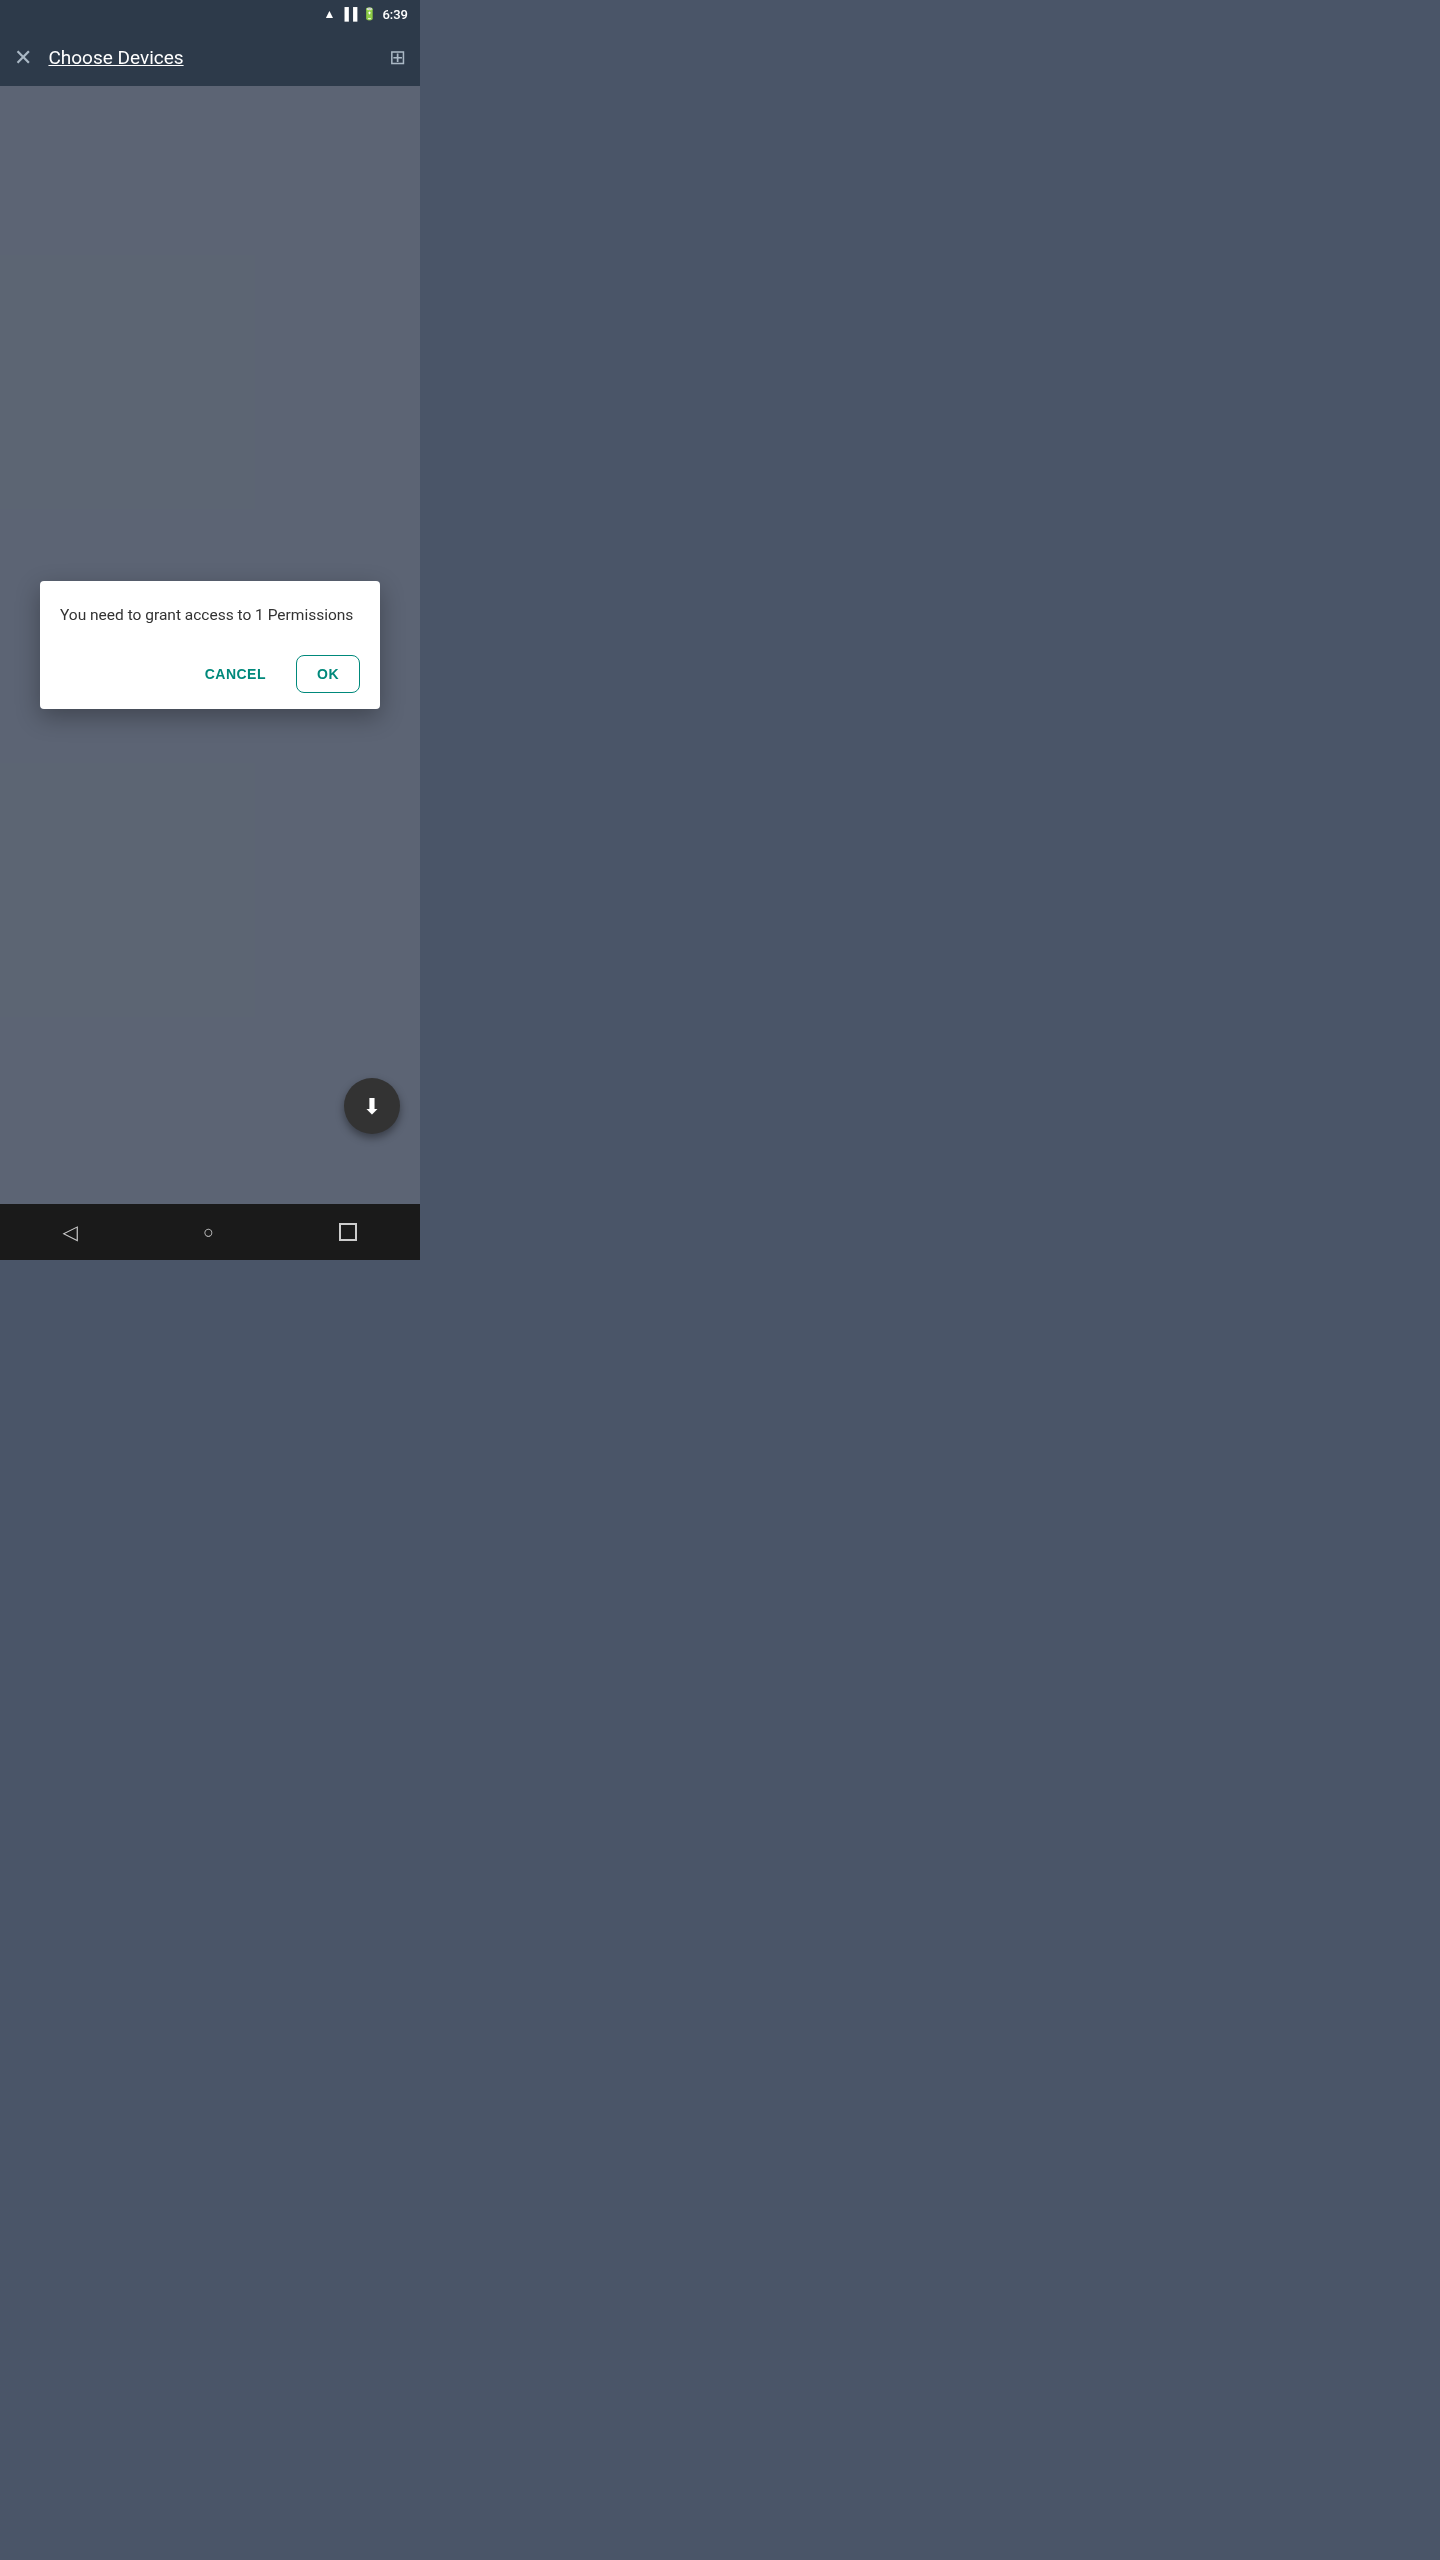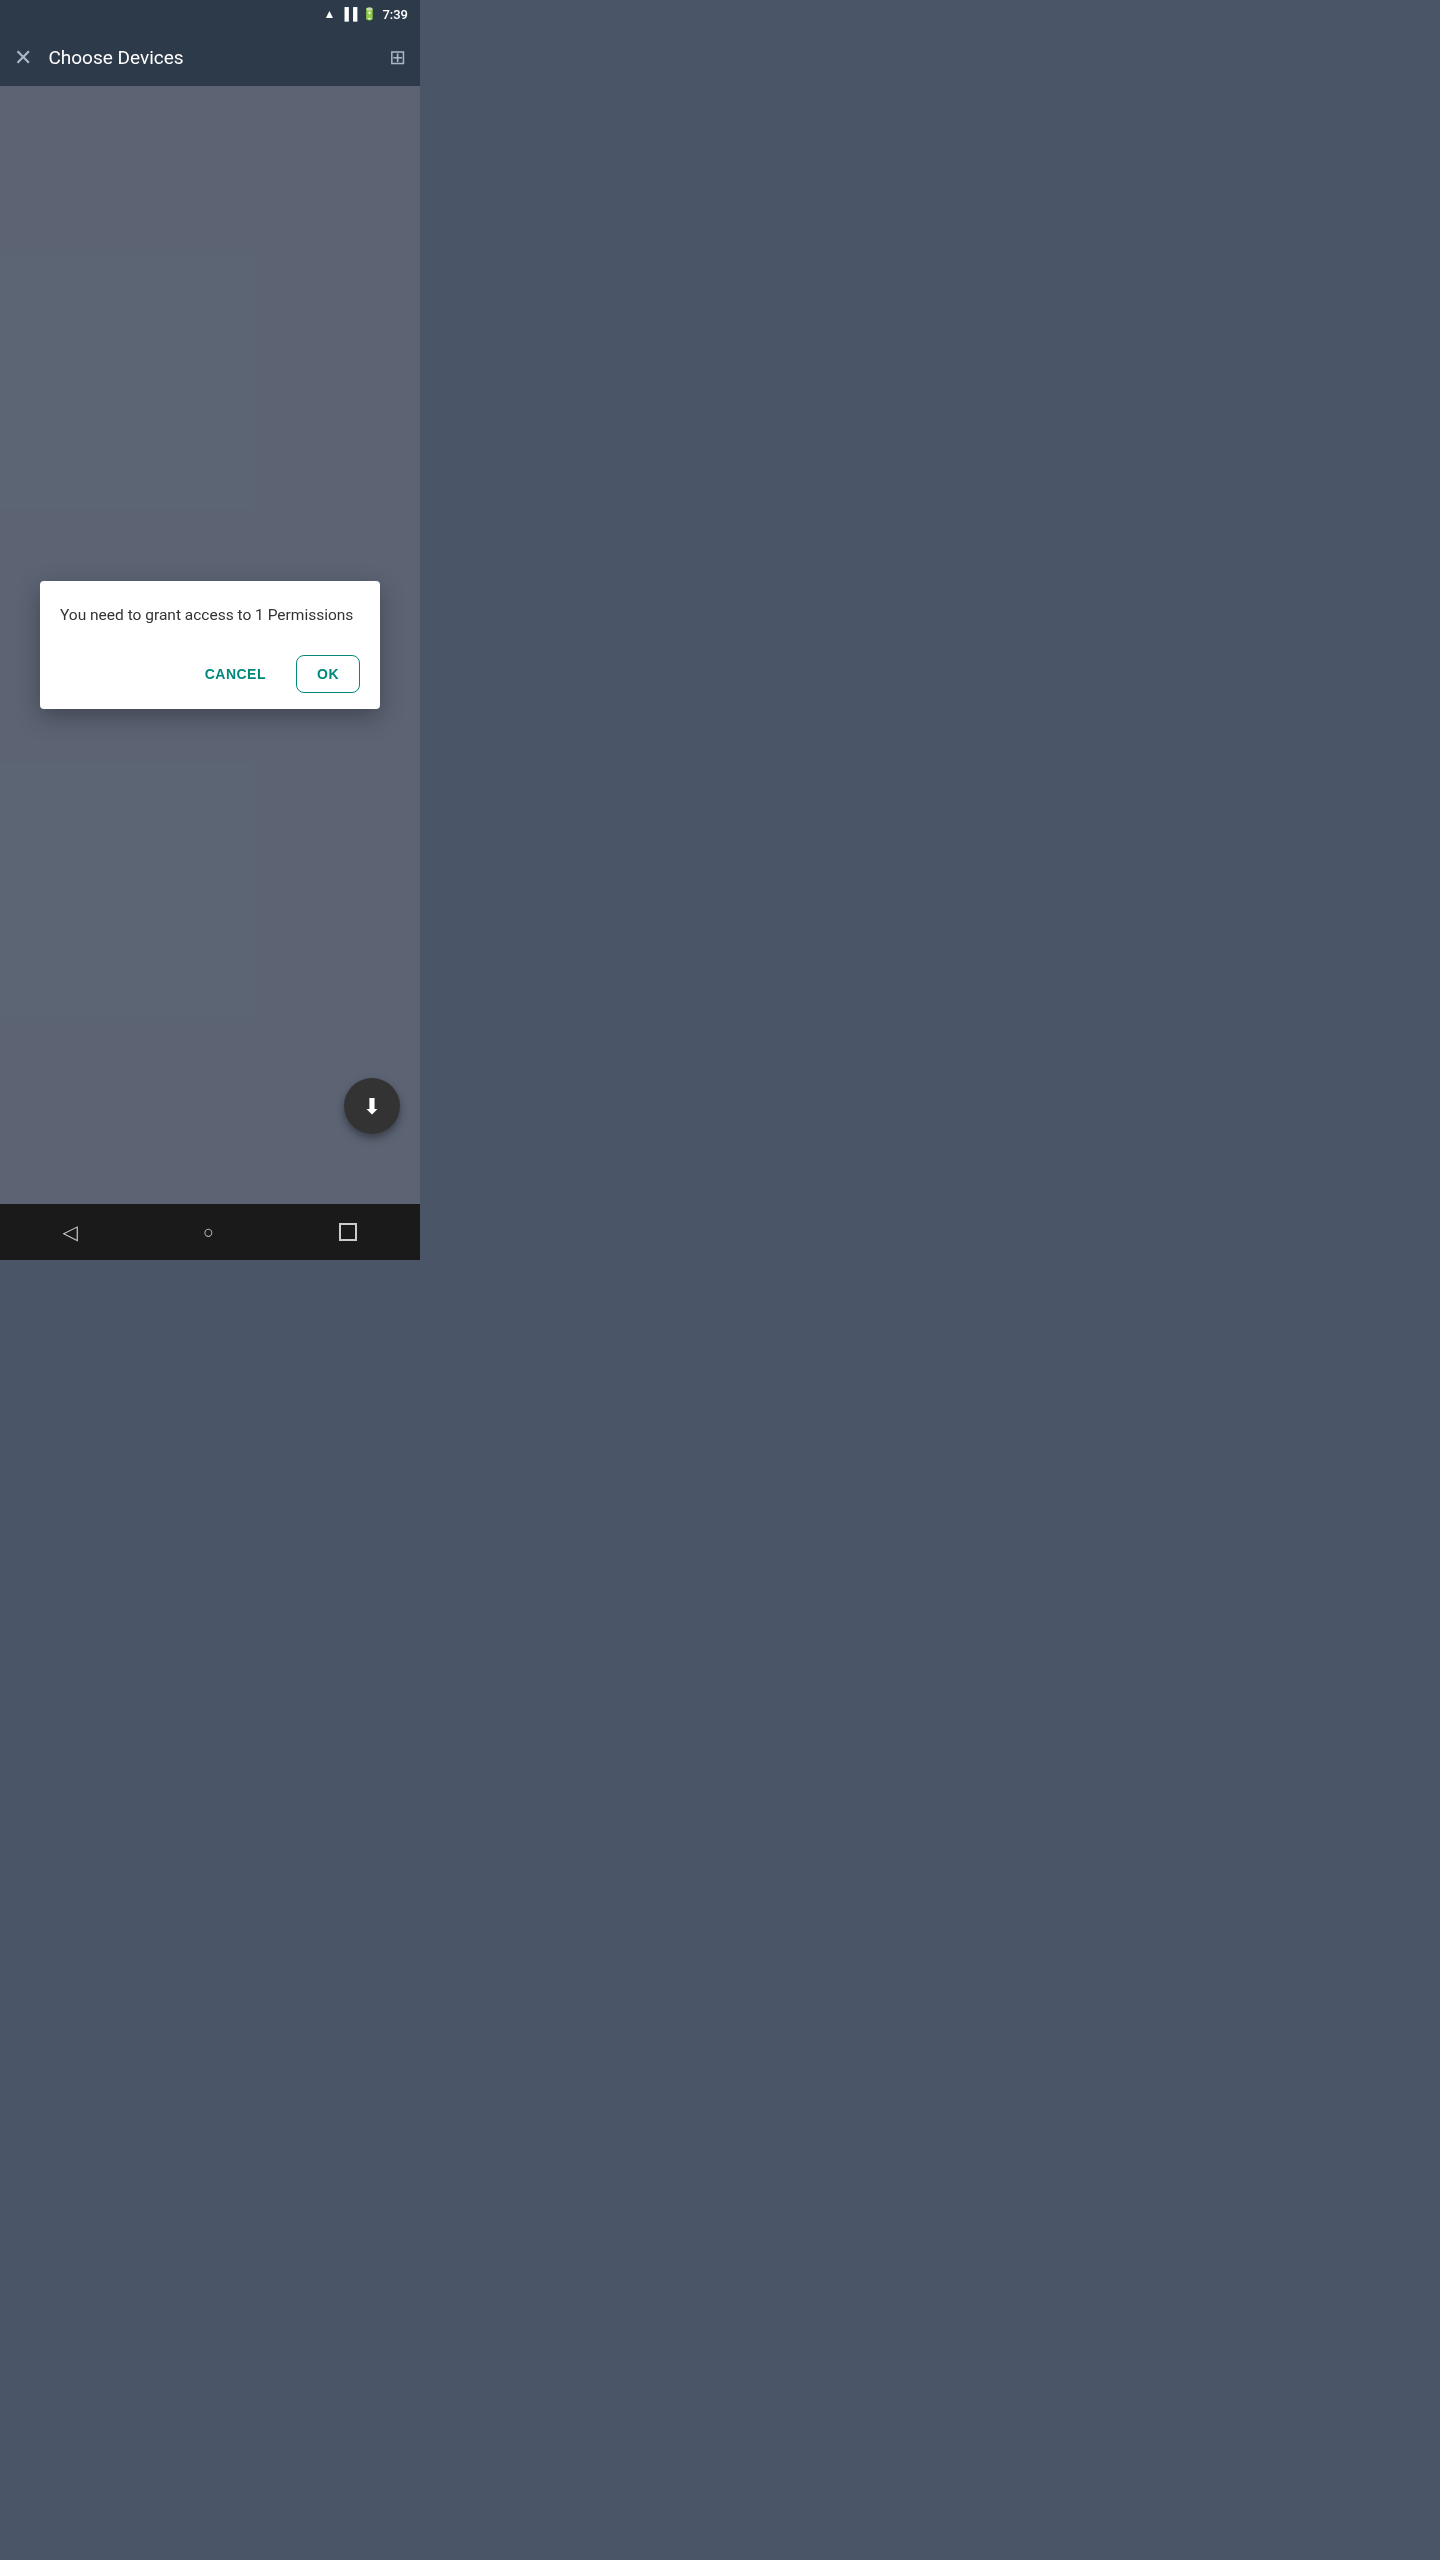--- a/index.html
+++ b/index.html
@@ -61,20 +61,21 @@
       color: #aab8c5;
       font-size: 22px;
       cursor: pointer;
     }
 
     .app-bar-title {
       color: white;
       font-size: 19px;
       font-weight: 400;
       flex: 1;
+      text-decoration: underline;
     }
 
     .app-bar-grid {
       color: #aab8c5;
       font-size: 20px;
     }
 
     
     .main-content {
       width: 100%;
@@ -183,21 +184,21 @@
     }
   </style>
 </head>
 <body>
 
 <div class="status-bar">
   <div class="status-bar-icons">
     <span class="wifi-icon">▲</span>
     <span class="signal-icon">▐▐</span>
     <span class="battery-icon">🔋</span>
-    <span class="status-time">7:39</span>
+    <span class="status-time">6:39</span>
   </div>
 </div>
 
 <div class="app-bar">
   <span class="app-bar-close">✕</span>
   <span class="app-bar-title">Choose Devices</span>
   <span class="app-bar-grid">⊞</span>
 </div>
 
 <div class="main-content">

